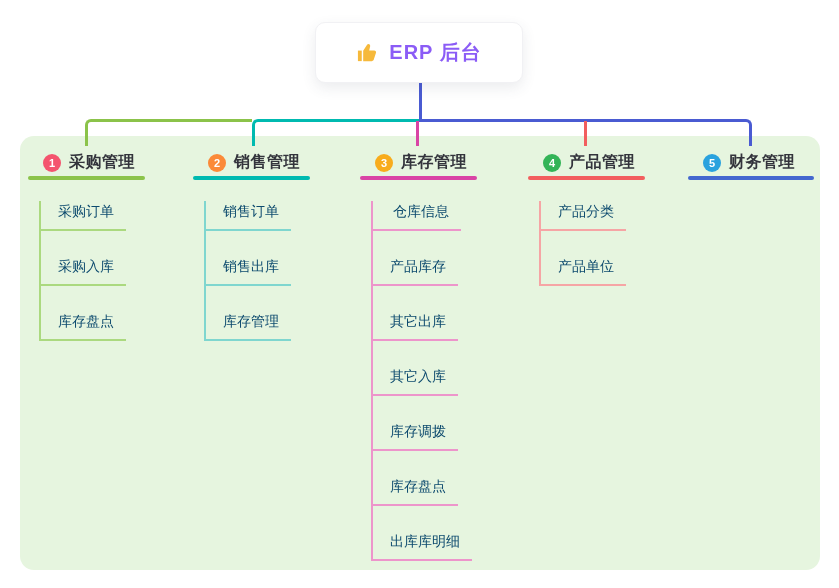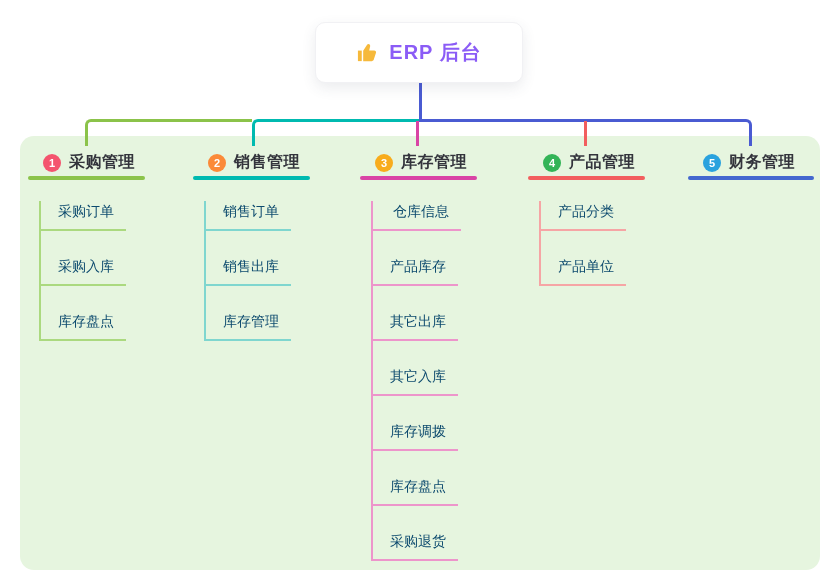--- a/index.html
+++ b/index.html
@@ -107,21 +107,21 @@
           <span class="bl">库存管理</span>
         </div>
         <div class="bu" style="background: rgb(217, 68, 165);"></div>
         <div class="bc" style="border-color: rgb(237, 149, 203);">
           <div class="child" style="border-color: rgb(237, 149, 203); padding-left: 20px;">仓库信息</div>
           <div class="child" style="border-color: rgb(237, 149, 203);">产品库存</div>
           <div class="child" style="border-color: rgb(237, 149, 203);">其它出库</div>
           <div class="child" style="border-color: rgb(237, 149, 203);">其它入库</div>
           <div class="child" style="border-color: rgb(237, 149, 203);">库存调拨</div>
           <div class="child" style="border-color: rgb(237, 149, 203);">库存盘点</div>
-          <div class="child" style="border-color: rgb(237, 149, 203);">采购退货</div>
+          <div class="child" style="border-color: rgb(237, 149, 203);">出库库明细</div>
         </div>
       </div>
       <div class="branch" style="left: 528px; width: 117px;">
         <div class="bh">
           <span class="badge" style="background: rgb(51, 180, 87);">4</span>
           <span class="bl">产品管理</span>
         </div>
         <div class="bu" style="background: rgb(242, 94, 94);"></div>
         <div class="bc" style="border-color: rgb(246, 165, 165);">
           <div class="child" style="border-color: rgb(246, 165, 165);">产品分类</div>

